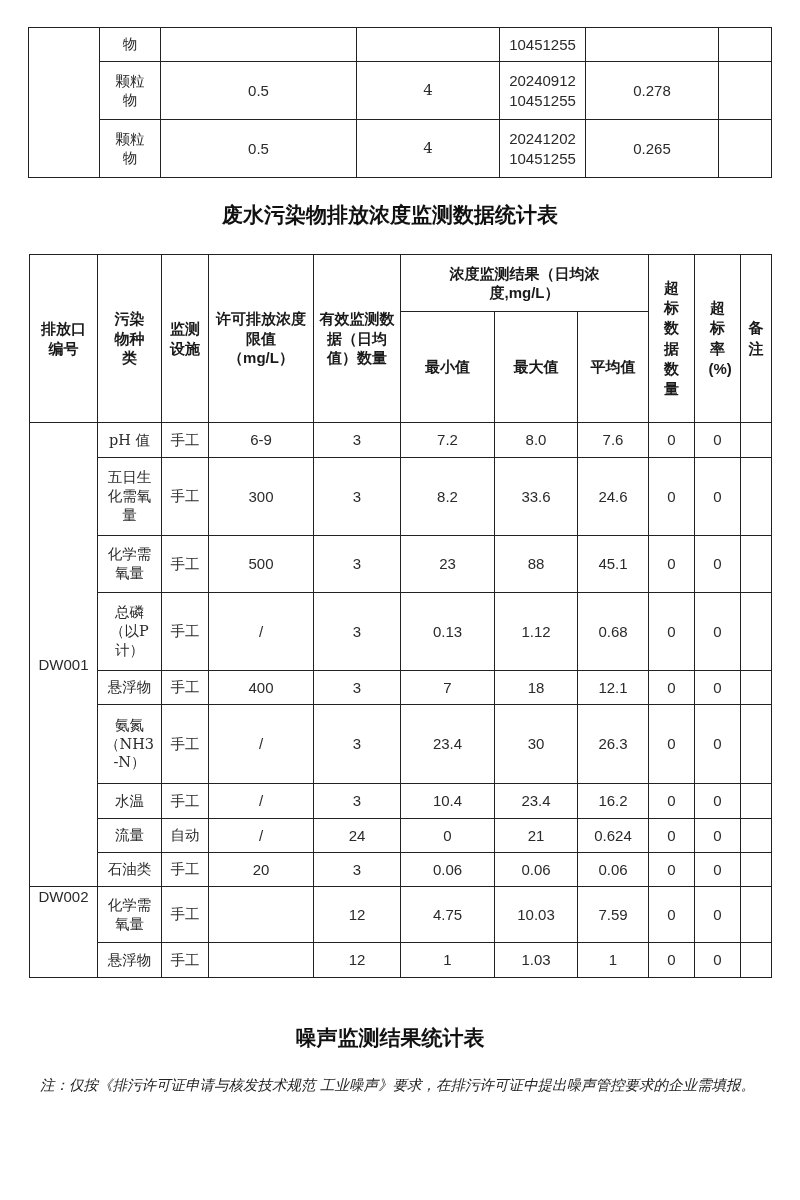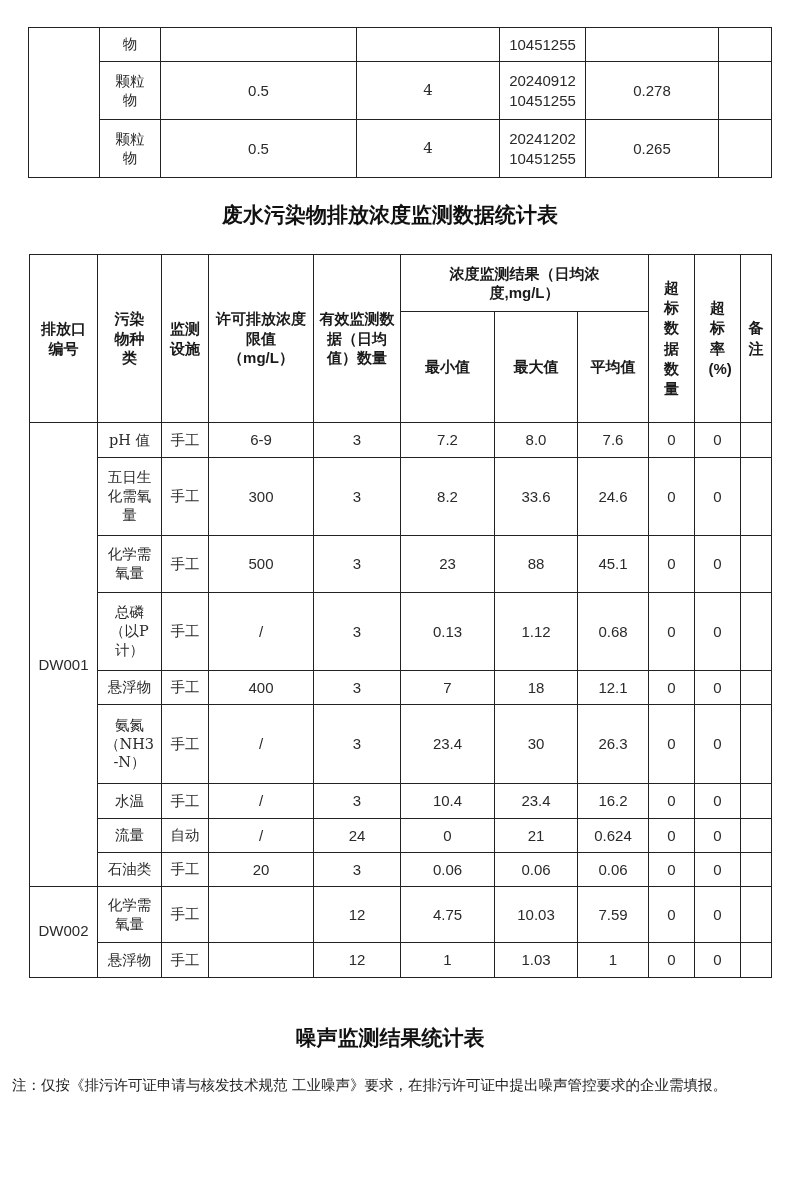--- a/index.html
+++ b/index.html
@@ -9,22 +9,22 @@
   td, th { border: 1.5px solid #222; text-align: center; vertical-align: middle; padding: 0 2px;
            font-weight: normal; line-height: 1.3; }
   .serif { font-family: "DejaVu Serif", "Liberation Serif", serif; }
   #top-table { left: 28px; top: 27px; width: 743px; font-size: 15px; }
   #top-table td { color: #2a2a2a; }
   #main-table { left: 29px; top: 254px; width: 742px; font-size: 15px; }
   #main-table th { font-weight: bold; font-size: 15px; color: #1a1a1a; }
   #main-table td { color: #2a2a2a; }
   .title { position: absolute; left: 0; width: 780px; text-align: center; font-weight: bold;
            font-size: 21px; color: #111; }
-  .note { position: absolute; left: 12px; width: 750px; font-size: 15px; line-height: 31px;
-          color: #222; }
+  .note { position: absolute; left: 40px; width: 750px; font-size: 15px; line-height: 31px;
+          color: #222; font-style: italic; }
   .vert { line-height: 1.35; }
   .pname { font-family: "DejaVu Serif", "Liberation Serif", serif; font-size: 14.5px; }
 </style>
 </head>
 <body>
 
 <table id="top-table">
   <colgroup>
     <col style="width:71px">
       <col style="width:61px">
@@ -237,21 +237,21 @@
     <td>3</td>
     <td>0.06</td>
     <td>0.06</td>
     <td>0.06</td>
     <td>0</td>
     <td>0</td>
     <td></td>
   </tr>
 
   <tr style="height:56px">
-    <td rowspan="2" style="vertical-align:top;padding-top:34px">DW002</td>
+    <td rowspan="2" style="vertical-align:top;">DW002</td>
     <td class="pname">
           <div style="width:52px;margin:0 auto">化学需氧量</div>
         </td>
     <td class="pname">手工</td>
     <td></td>
     <td>12</td>
     <td>4.75</td>
     <td>10.03</td>
     <td>7.59</td>
     <td>0</td>

